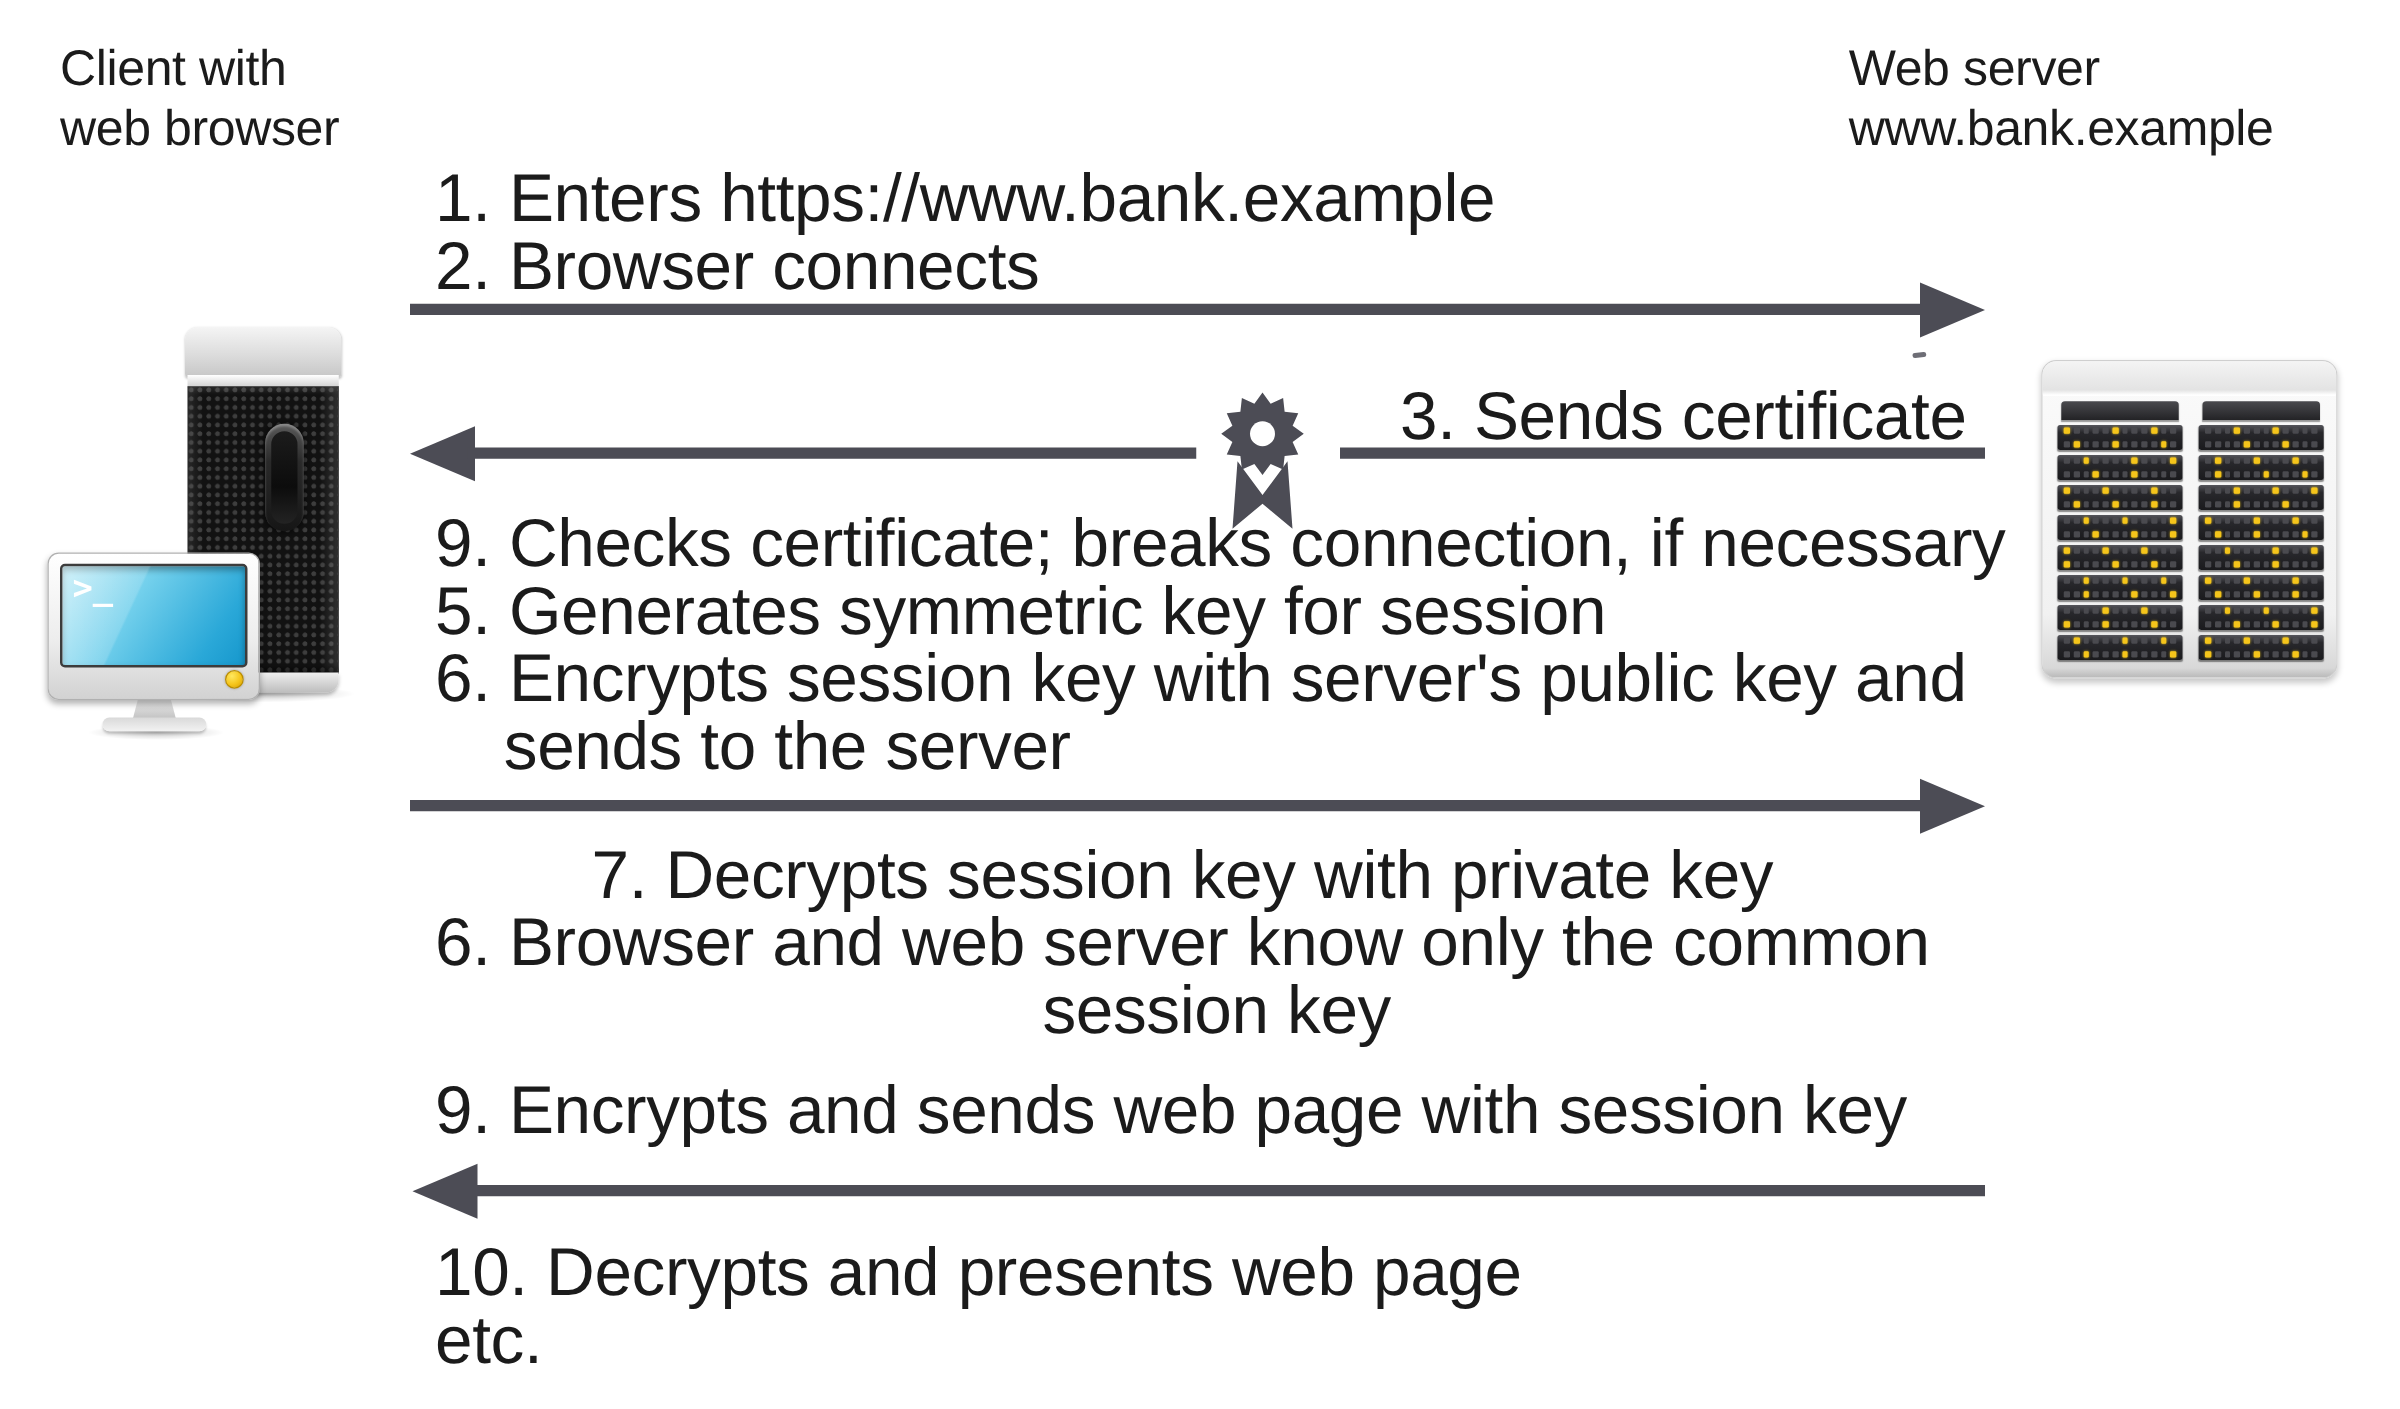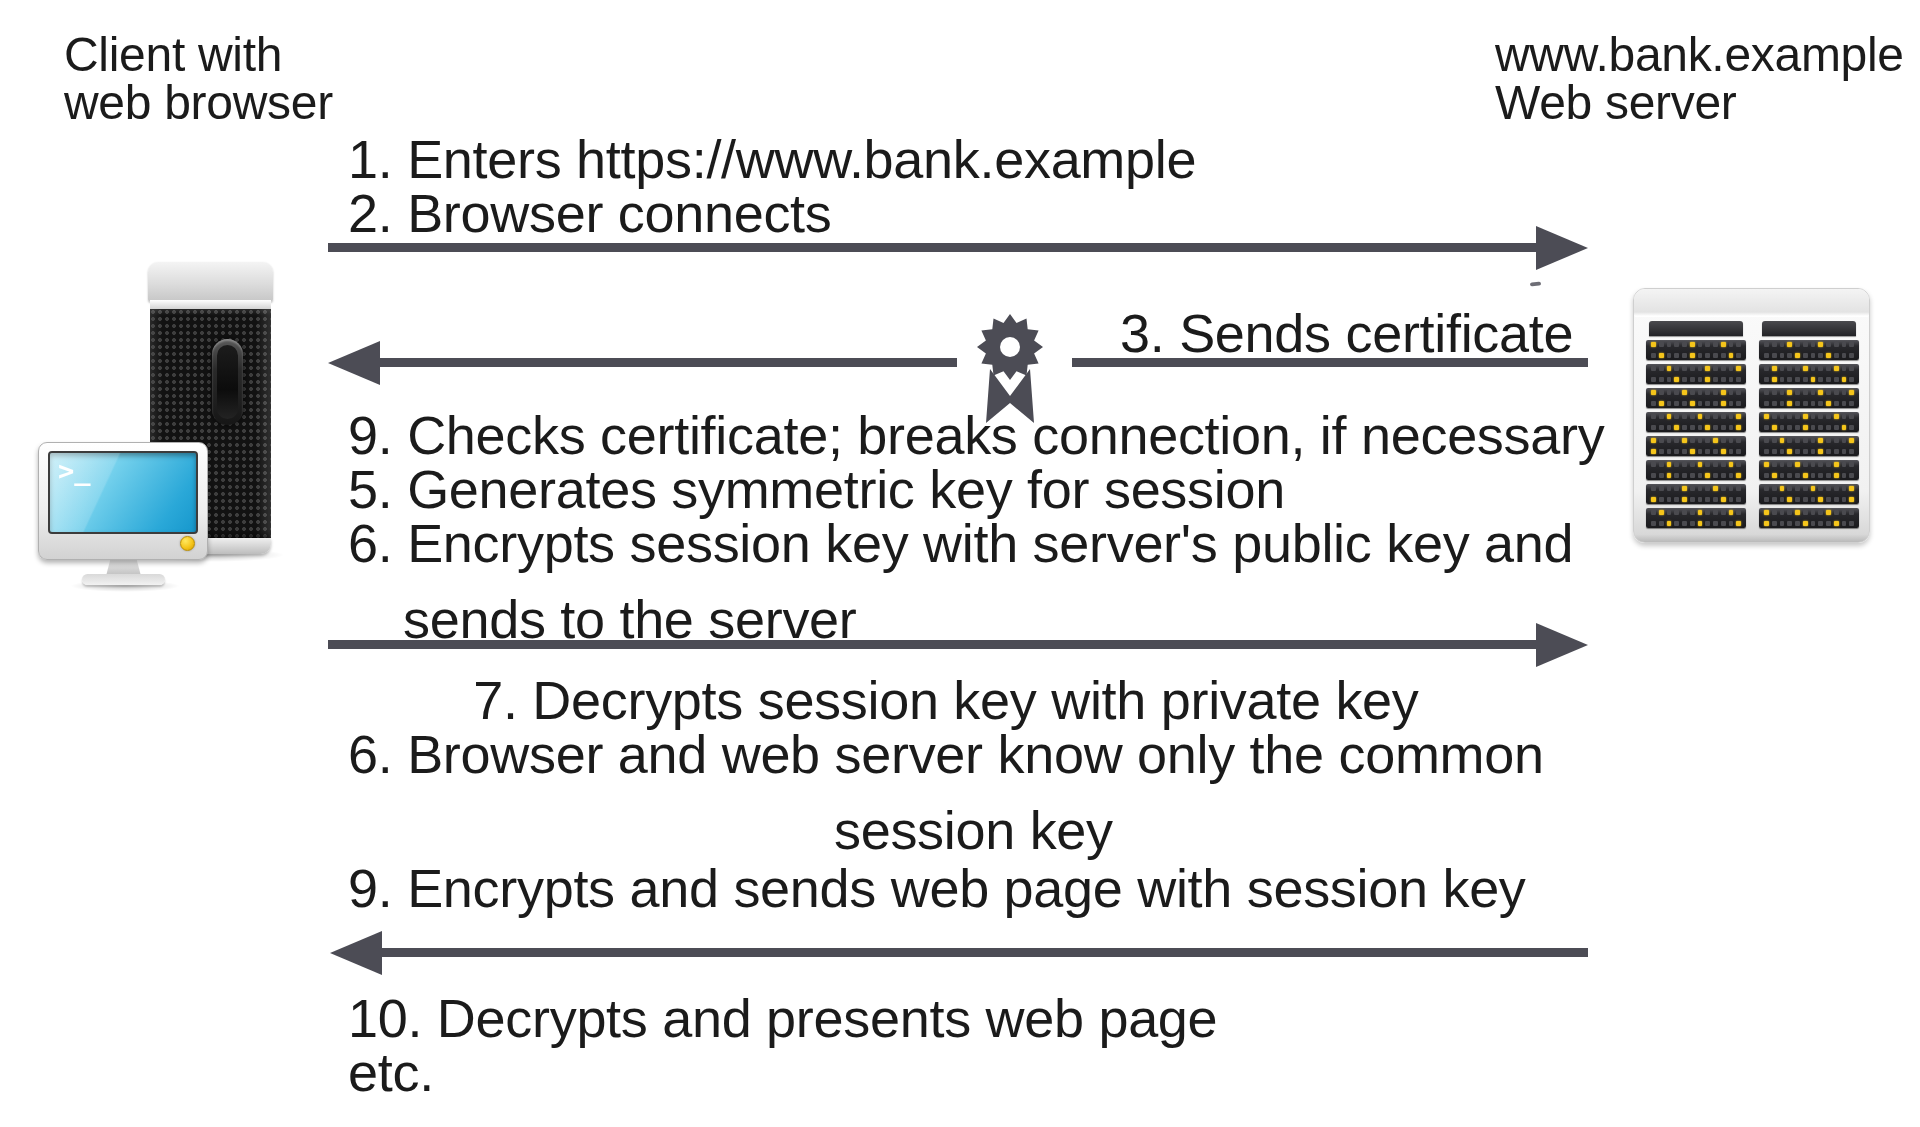--- a/index.html
+++ b/index.html
@@ -8,23 +8,23 @@
     --bg:#ffffff;
     --led:#f5c51b;
   }
   *{margin:0;padding:0;box-sizing:border-box;}
   html,body{background:var(--bg);}
   body{font-family:"Liberation Sans","DejaVu Sans",sans-serif;color:var(--text);}
   #canvas{position:relative;width:1920px;height:1127px;overflow:hidden;background:var(--bg);}
   .abs{position:absolute;}
 
   
-  .endpoint-title{font-size:48px;line-height:48px;letter-spacing:-0.3px;white-space:nowrap;margin-left:16px;}
+  .endpoint-title{font-size:40px;line-height:48px;letter-spacing:-0.3px;white-space:nowrap;}
   .step-block{font-size:54px;line-height:54px;letter-spacing:-0.3px;white-space:nowrap;}
-  .step-block .cont{padding-left:55px;margin-top:22px;}
+  .step-block .cont{padding-left:55px;}
 
   
   .shaft{position:absolute;height:9px;background:var(--arrow);}
   .head-right{position:absolute;width:0;height:0;border-top:22px solid transparent;border-bottom:22px solid transparent;border-left:52px solid var(--arrow);}
   .head-left{position:absolute;width:0;height:0;border-top:22px solid transparent;border-bottom:22px solid transparent;border-right:52px solid var(--arrow);}
   .stray-mark{position:absolute;width:11px;height:4px;border-radius:2px;background:#55555e;transform:rotate(-6deg);opacity:.85;}
 
   
   .tower-cap{position:absolute;left:148px;top:262px;width:125px;height:40px;border-radius:10px 10px 3px 3px;
     background:linear-gradient(180deg,#f4f4f4 0%,#dcdcdc 55%,#c6c6c6 100%);box-shadow:0 1px 2px rgba(0,0,0,.25);}
@@ -89,22 +89,22 @@
 </head>
 <body>
 
 <div id="canvas">
 
   <div class="abs endpoint-title" style="left:48px;top:31px;">
     <div>Client with</div>
     <div>web browser</div>
   </div>
   <div class="abs endpoint-title" style="left:1479px;top:31px;">
+    <div>Web server</div>
     <div>www.bank.example</div>
-    <div>Web server</div>
   </div>
 
   <div class="abs step-block" style="left:348px;top:132px;">
     <div>1. Enters https://www.bank.example</div>
     <div>2. Browser connects</div>
   </div>
 
   <div>
     <div class="shaft" style="left:328px;top:243px;width:1212px;"></div>
     <div class="head-right" style="left:1536px;top:226px;"></div>

